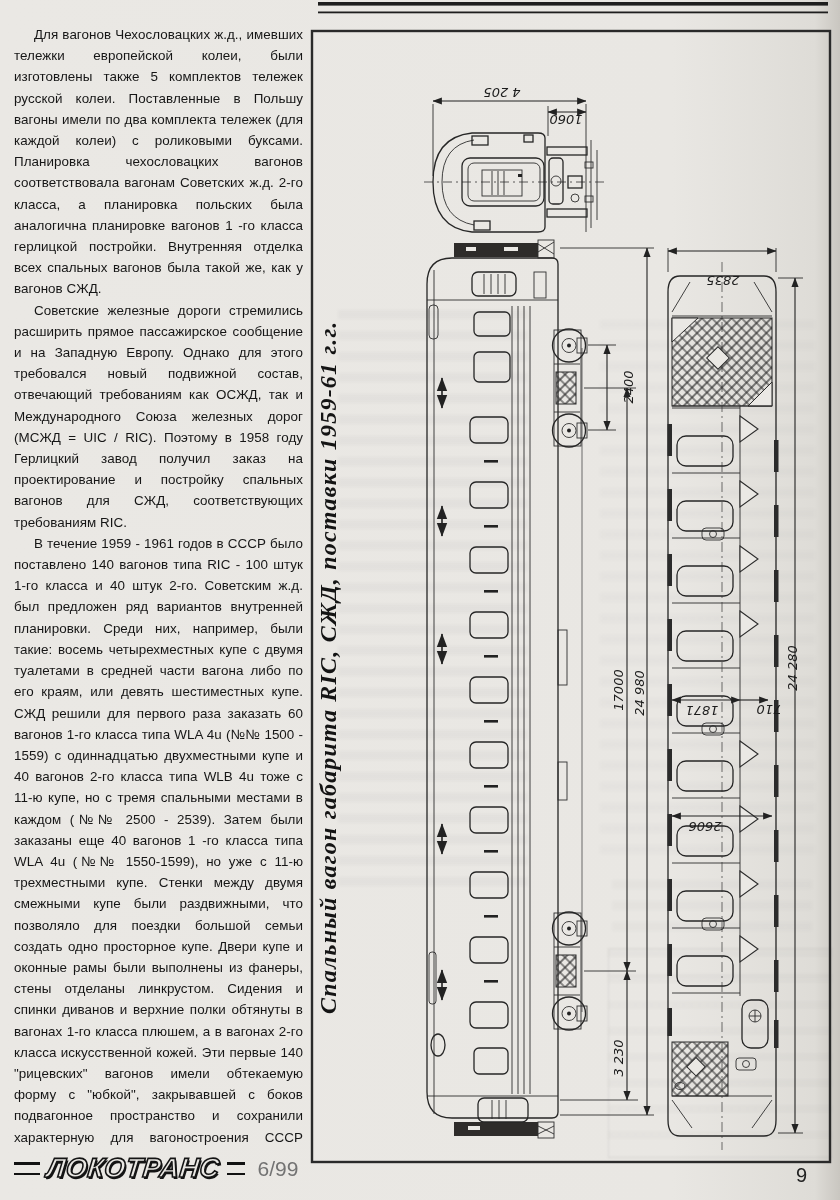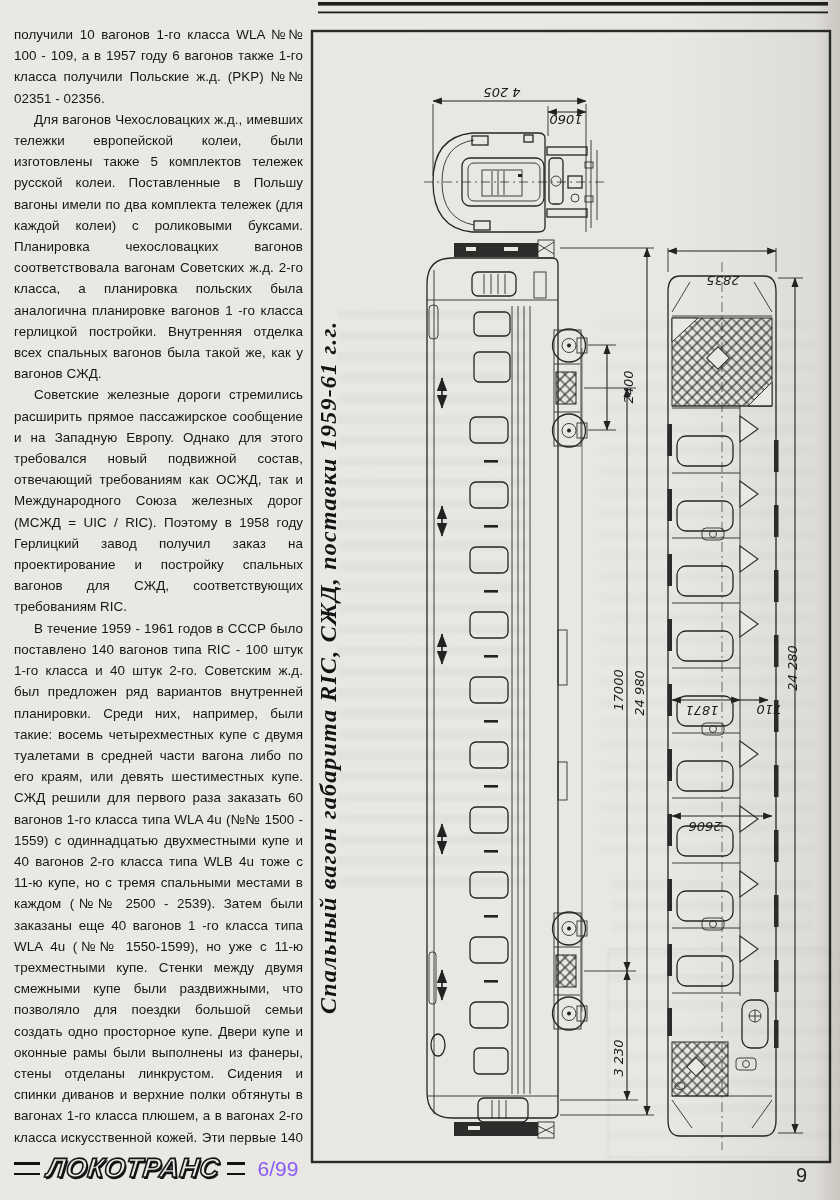--- a/index.html
+++ b/index.html
@@ -30,34 +30,33 @@
   svg .dim{font-family:"DejaVu Sans",sans-serif;font-style:italic;font-size:13px;fill:#1c1c1c;text-anchor:middle;}
   .footer{position:absolute;left:14px;top:1153px;display:flex;align-items:center;gap:7px;}
   .logo-bar{height:8px;border-top:3.5px solid #121212;border-bottom:2px solid #121212;}
   .logo-bar.l{width:26px;}
   .logo-bar.r{width:18px;}
   .logo-text{
     font-family:"Liberation Sans",sans-serif;font-weight:bold;font-style:italic;
     font-size:27px;letter-spacing:.5px;color:#eae8e4;transform:skewX(-6deg);
     -webkit-text-stroke:1.6px #141414;text-shadow:1.5px 1.5px 0 #141414;
   }
-  .issue{font-size:21px;color:#8b5cf6;margin-left:6px;}
+  .issue{font-size:21px;color:#737373;margin-left:6px;}
   .pagenum{position:absolute;left:796px;top:1164px;font-size:20px;color:#222;}
   .ghost{position:absolute;pointer-events:none;}
   .g-lines{background:repeating-linear-gradient(180deg,rgba(110,110,115,.10) 0 9px,rgba(0,0,0,0) 9px 21px);filter:blur(1.6px);}
   .g-table{border:1px solid rgba(100,100,105,.22);filter:blur(.8px);
     background:
       linear-gradient(180deg,rgba(0,0,0,0) 0 12%,rgba(110,110,115,.08) 12% 13%,rgba(0,0,0,0) 13%),
       repeating-linear-gradient(180deg,rgba(110,110,115,.07) 0 8px,rgba(0,0,0,0) 8px 26px);}
 </style>
 </head>
 <body>
 
 <div class="col">
-  <p class="first">получили 10 вагонов 1-го класса WLA №№ 100 - 109, а в 1957 году 6  вагонов также 1-го класса получили Польские ж.д. (PKP) №№ 02351 - 02356.</p>
   <p>Для вагонов Чехословацких ж.д., имевших тележки европейской колеи, были изготовлены также 5 комплектов тележек русской колеи. Поставленные в Польшу вагоны имели по два комплекта тележек (для каждой колеи) с роликовыми буксами. Планировка чехословацких вагонов соответствовала вагонам Советских ж.д. 2-го класса, а планировка польских была аналогична планировке вагонов 1 -го класса герлицкой постройки. Внутренняя отделка всех спальных вагонов была такой же, как у вагонов СЖД.</p>
   <p>Советские железные дороги стремились расширить прямое пассажирское сообщение и на Западную Европу. Однако для этого требовался новый подвижной состав, отвечающий требованиям как ОСЖД, так и Международного Союза железных дорог (МСЖД = UIC / RIC). Поэтому в 1958 году Герлицкий завод получил заказ на проектирование и постройку спальных вагонов для СЖД, соответствующих требованиям RIC.</p>
   <p>В течение 1959 - 1961 годов в СССР было поставлено 140 вагонов типа RIC - 100 штук 1-го класса и 40 штук 2-го. Советским ж.д. был предложен ряд вариантов внутренней планировки. Среди них, например, были такие: восемь четырехместных купе с двумя туалетами в средней части вагона либо по его краям, или девять шестиместных купе. СЖД решили для первого раза заказать 60 вагонов 1-го класса типа WLA 4u (№№ 1500 - 1559) с одиннадцатью двухместными купе и 40 вагонов 2-го класса типа WLB 4u тоже с 11-ю купе, но с тремя спальными местами в каждом (№№ 2500 - 2539). Затем были заказаны еще 40 вагонов 1 -го класса типа WLA 4u (№№ 1550-1599), но уже с 11-ю  трехместными купе. Стенки между двумя смежными купе были раздвижными, что позволяло для поездки большой семьи создать одно просторное купе. Двери купе и оконные рамы были выполнены из фанеры, стены отделаны линкрустом. Сидения и спинки диванов и верхние полки обтянуты в вагонах 1-го класса плюшем, а в вагонах 2-го класса искусственной кожей. Эти первые 140 "рицевских"  вагонов имели обтекаемую форму с "юбкой", закрывавшей с боков подвагонное пространство и сохранили характерную для вагоностроения СССР продольную гофрировку на стенках вагонов. 100 вагонов были оборудованы тормозами системы Вестингауза, остальные 40 - тормозами типа КЕ. Вагоны имели длину 24980 мм, высоту 4207 и ширину 2835 мм. Все они были приписаны к Москве. Благодаря этому подвижному составу стало возможно организовать</p>
 </div>
 
 <div class="ghost g-lines" style="left:338px;top:310px;width:190px;height:580px;opacity:.55;"></div>
 <div class="ghost g-lines" style="left:600px;top:320px;width:215px;height:540px;opacity:.35;"></div>
 <div class="ghost g-lines" style="left:612px;top:880px;width:200px;height:55px;opacity:.4;"></div>
 <div class="ghost g-table" style="left:608px;top:948px;width:222px;height:208px;opacity:.55;"></div>
 

